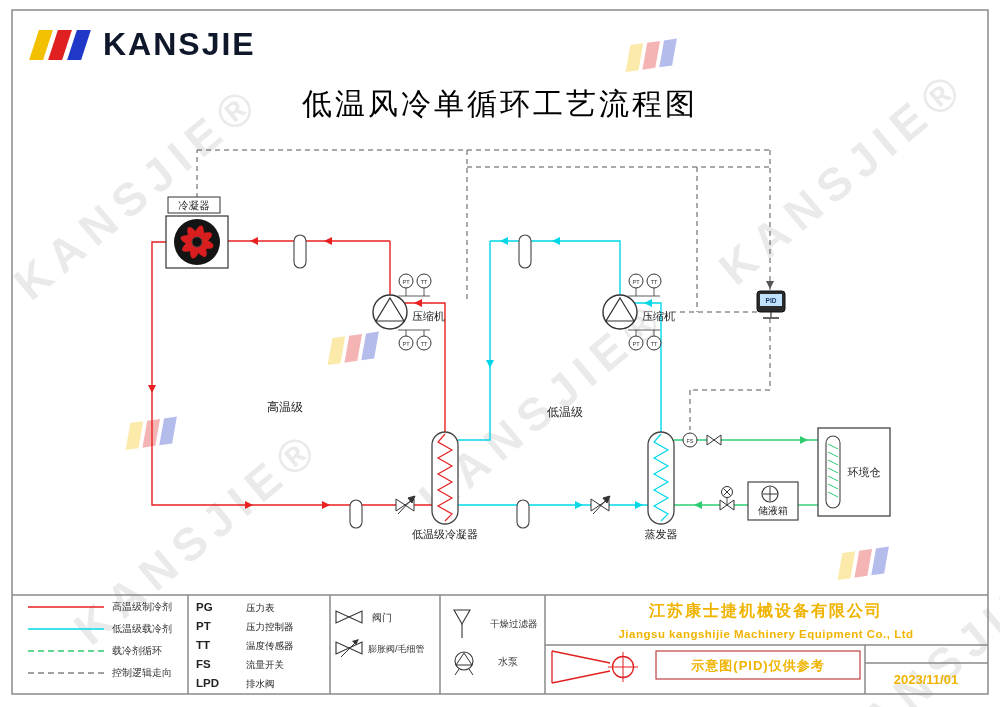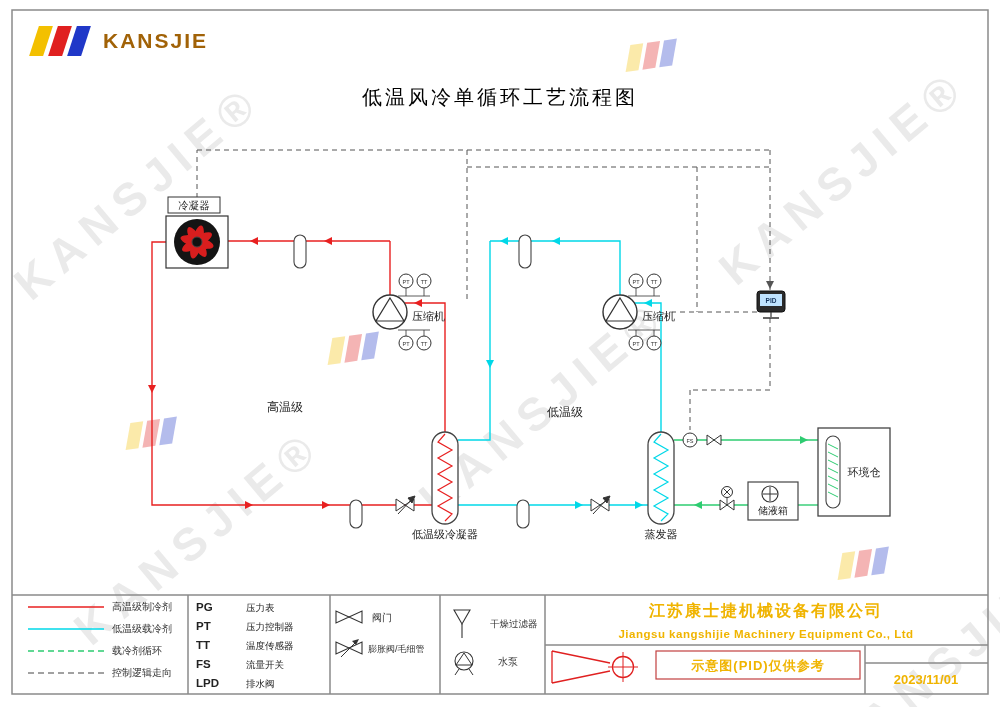--- a/index.html
+++ b/index.html
@@ -9,23 +9,23 @@
   
   .wm{position:absolute;font-weight:bold;font-size:46px;letter-spacing:9px;
       color:rgba(125,125,125,0.16);transform:rotate(-40deg);white-space:nowrap;pointer-events:none;}
   .wm-logo{position:absolute;opacity:.33;transform:rotate(-8deg);pointer-events:none;}
   .wm-logo span{display:inline-block;width:13px;height:26px;margin-right:4px;transform:skewX(-18deg);}
   .wm-logo .s1{background:#f3c000;} .wm-logo .s2{background:#e02020;} .wm-logo .s3{background:#2038c8;}
   
   .logo{position:absolute;left:34px;top:26px;display:flex;align-items:center;}
   .logo .stripe{display:inline-block;width:14px;height:30px;margin-right:5px;transform:skewX(-18deg);}
   .logo .y{background:#f3c000;} .logo .r{background:#e02020;} .logo .b{background:#2038c8;}
-  .logo .brand{margin-left:12px;font-size:21px;font-weight:800;color:#a16207;letter-spacing:2px;}
+  .logo .brand{margin-left:12px;font-size:32px;font-weight:800;color:#0f172a;letter-spacing:2px;}
   
-  .title{position:absolute;left:0;right:0;top:84px;text-align:center;font-size:20px;color:#000;
+  .title{position:absolute;left:0;right:0;top:84px;text-align:center;font-size:30px;color:#000;
          letter-spacing:3px;font-family:"Liberation Serif","DejaVu Serif",serif;}
 </style>
 </head>
 <body>
 
 <div class="page">
 
   <div class="wm" style="left:-15px;top:165px;">KANSJIE®</div>
   <div class="wm" style="left:690px;top:150px;">KANSJIE®</div>
   <div class="wm" style="left:390px;top:380px;">KANSJIE®</div>

